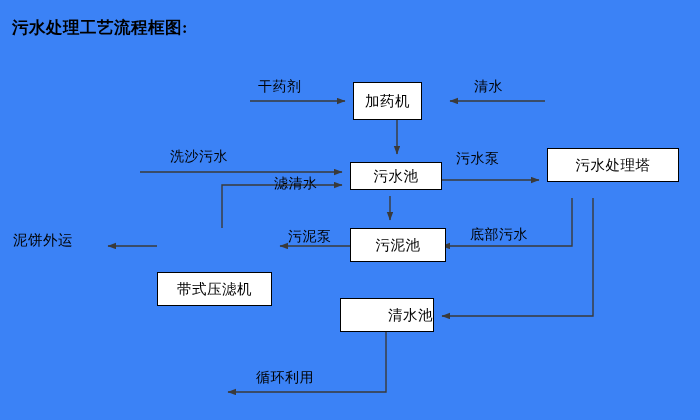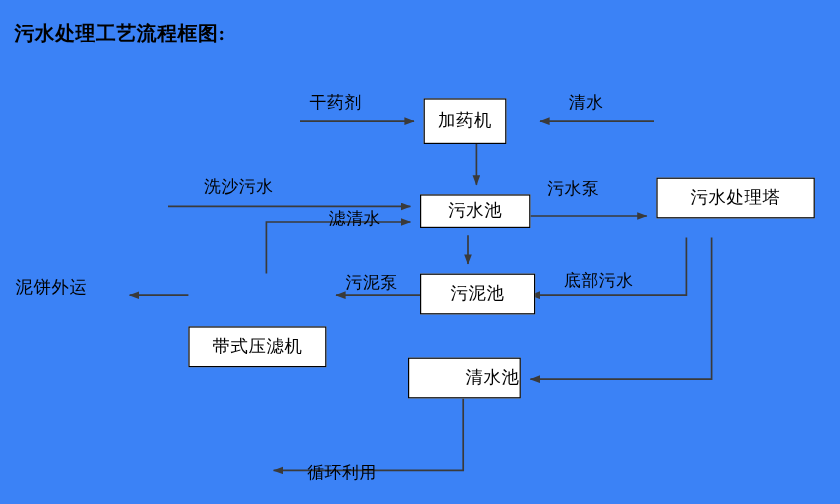--- a/index.html
+++ b/index.html
@@ -144,17 +144,17 @@
   <div class="edge-label" style="left:170px; top:150px;">洗沙污水</div>
 
   <div class="edge-label" style="left:231px; top:177px;margin-left:43px;">滤清水</div>
 
   <div class="edge-label" style="left:456px; top:152px;">污水泵</div>
 
   <div class="edge-label" style="left:288px; top:230px;">污泥泵</div>
 
   <div class="edge-label" style="left:470px; top:228px;">底部污水</div>
 
-  <div class="edge-label" style="left:256px; top:388px;">循环利用</div>
+  <div class="edge-label" style="left:256px; top:371px;">循环利用</div>
 
   <div class="term-label" style="left:13px; top:233px;">泥饼外运</div>
 
 </div>
 
 </body></html>

